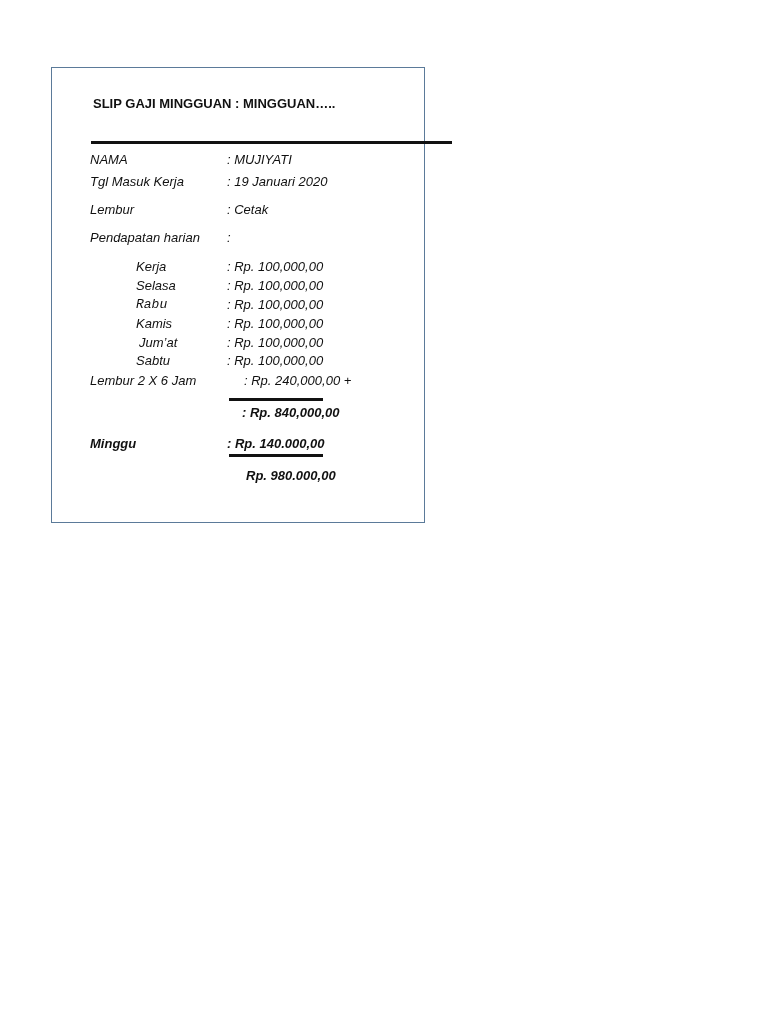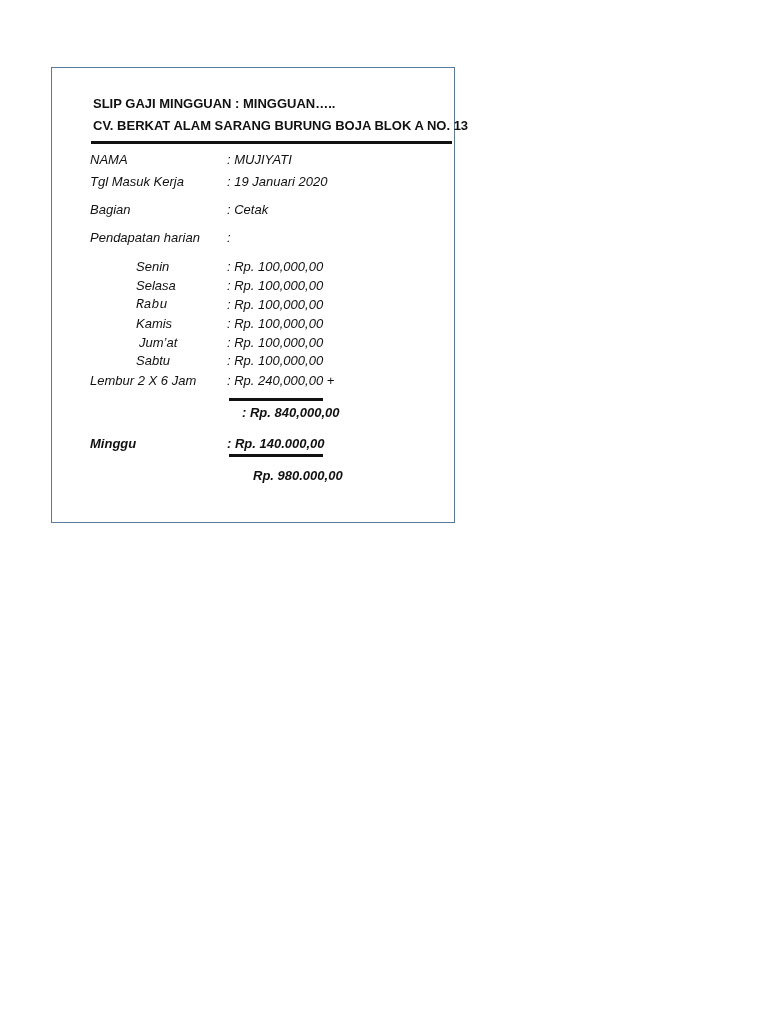--- a/index.html
+++ b/index.html
@@ -1,58 +1,57 @@
 <!DOCTYPE html>
 <html><head>
 <meta charset="utf-8">
 <style>
   html, body { margin:0; padding:0; background:#ffffff; }
   body { width:768px; height:1024px; position:relative; font-family:"Liberation Sans", sans-serif; color:#111; }
-  .slip { position:absolute; left:51px; top:67px; width:404px; height:456px; border:1px solid #5b7a99; box-sizing:border-box; }
+  .slip { position:absolute; left:51px; top:67px; width:374px; height:456px; border:1px solid #5b7a99; box-sizing:border-box; }
   .abs { position:absolute; white-space:nowrap; }
   .title { font-size:13px; font-weight:bold; }
   .rule { position:absolute; background:#111; }
   .t13 { font-size:13px;font-style:italic; }
   .it { font-style:italic; }
   .b { font-weight:bold; }
 </style>
 </head>
 <body>
 
 <div class="slip">
   <div class="abs title" style="left:41px; top:28px;">SLIP GAJI MINGGUAN : MINGGUAN…..</div>
-  <div class="abs title" style="left:41px; top:50px;">CV. BERKAT ALAM SARANG BURUNG BOJA BLOK A NO. 13</div>
   <div class="rule" style="left:39px; top:73px; width:361px; height:3px;"></div>
 
   <div class="abs t13" style="left:38px; top:84px;">NAMA</div>
   <div class="abs t13" style="left:175px; top:84px;">: MUJIYATI</div>
   <div class="abs t13" style="left:38px; top:106px;">Tgl Masuk Kerja</div>
   <div class="abs t13" style="left:175px; top:106px;">: 19 Januari 2020</div>
-  <div class="abs t13" style="left:38px; top:134px;">Bagian</div>
+  <div class="abs t13" style="left:38px; top:134px;">Lembur</div>
   <div class="abs t13" style="left:175px; top:134px;">: Cetak</div>
   <div class="abs t13" style="left:38px; top:162px;">Pendapatan harian</div>
   <div class="abs t13" style="left:175px; top:162px;">:</div>
 
-  <div class="abs t13 it" style="left:84px; top:191px;">Senin</div>
+  <div class="abs t13 it" style="left:84px; top:191px;">Kerja</div>
   <div class="abs t13 it" style="left:175px; top:191px;">: Rp. 100,000,00</div>
   <div class="abs t13 it" style="left:84px; top:210px;">Selasa</div>
   <div class="abs t13 it" style="left:175px; top:210px;">: Rp. 100,000,00</div>
   <div class="abs t13 it" style="left:84px; top:229px;font-family:Liberation Mono, monospace;">Rabu</div>
   <div class="abs t13 it" style="left:175px; top:229px;">: Rp. 100,000,00</div>
   <div class="abs t13 it" style="left:84px; top:248px;">Kamis</div>
   <div class="abs t13 it" style="left:175px; top:248px;">: Rp. 100,000,00</div>
   <div class="abs t13 it" style="left:87px; top:267px;">Jum’at</div>
   <div class="abs t13 it" style="left:175px; top:267px;">: Rp. 100,000,00</div>
   <div class="abs t13 it" style="left:84px; top:285px;">Sabtu</div>
   <div class="abs t13 it" style="left:175px; top:285px;">: Rp. 100,000,00</div>
 
   <div class="abs t13 it" style="left:38px; top:305px;text-align:center;">Lembur 2 X 6 Jam</div>
-  <div class="abs t13 it" style="left:175px; top:305px;">: Rp. 240,000,00 +</div>
+  <div class="abs t13 it" style="left:192px; top:305px;">: Rp. 240,000,00 +</div>
 
   <div class="rule" style="left:177px; top:330px; width:94px; height:3px;"></div>
   <div class="abs t13 b" style="left:190px; top:337px;">: Rp. 840,000,00</div>
 
   <div class="abs t13 b" style="left:38px; top:368px;">Minggu</div>
   <div class="abs t13 b" style="left:175px; top:368px;">: Rp. 140.000,00</div>
   <div class="rule" style="left:177px; top:386px; width:94px; height:3px;"></div>
 
-  <div class="abs t13 b" style="left:201px; top:400px;">Rp. 980.000,00</div>
+  <div class="abs t13 b" style="left:194px; top:400px;">Rp. 980.000,00</div>
 </div>
 
 </body></html>

